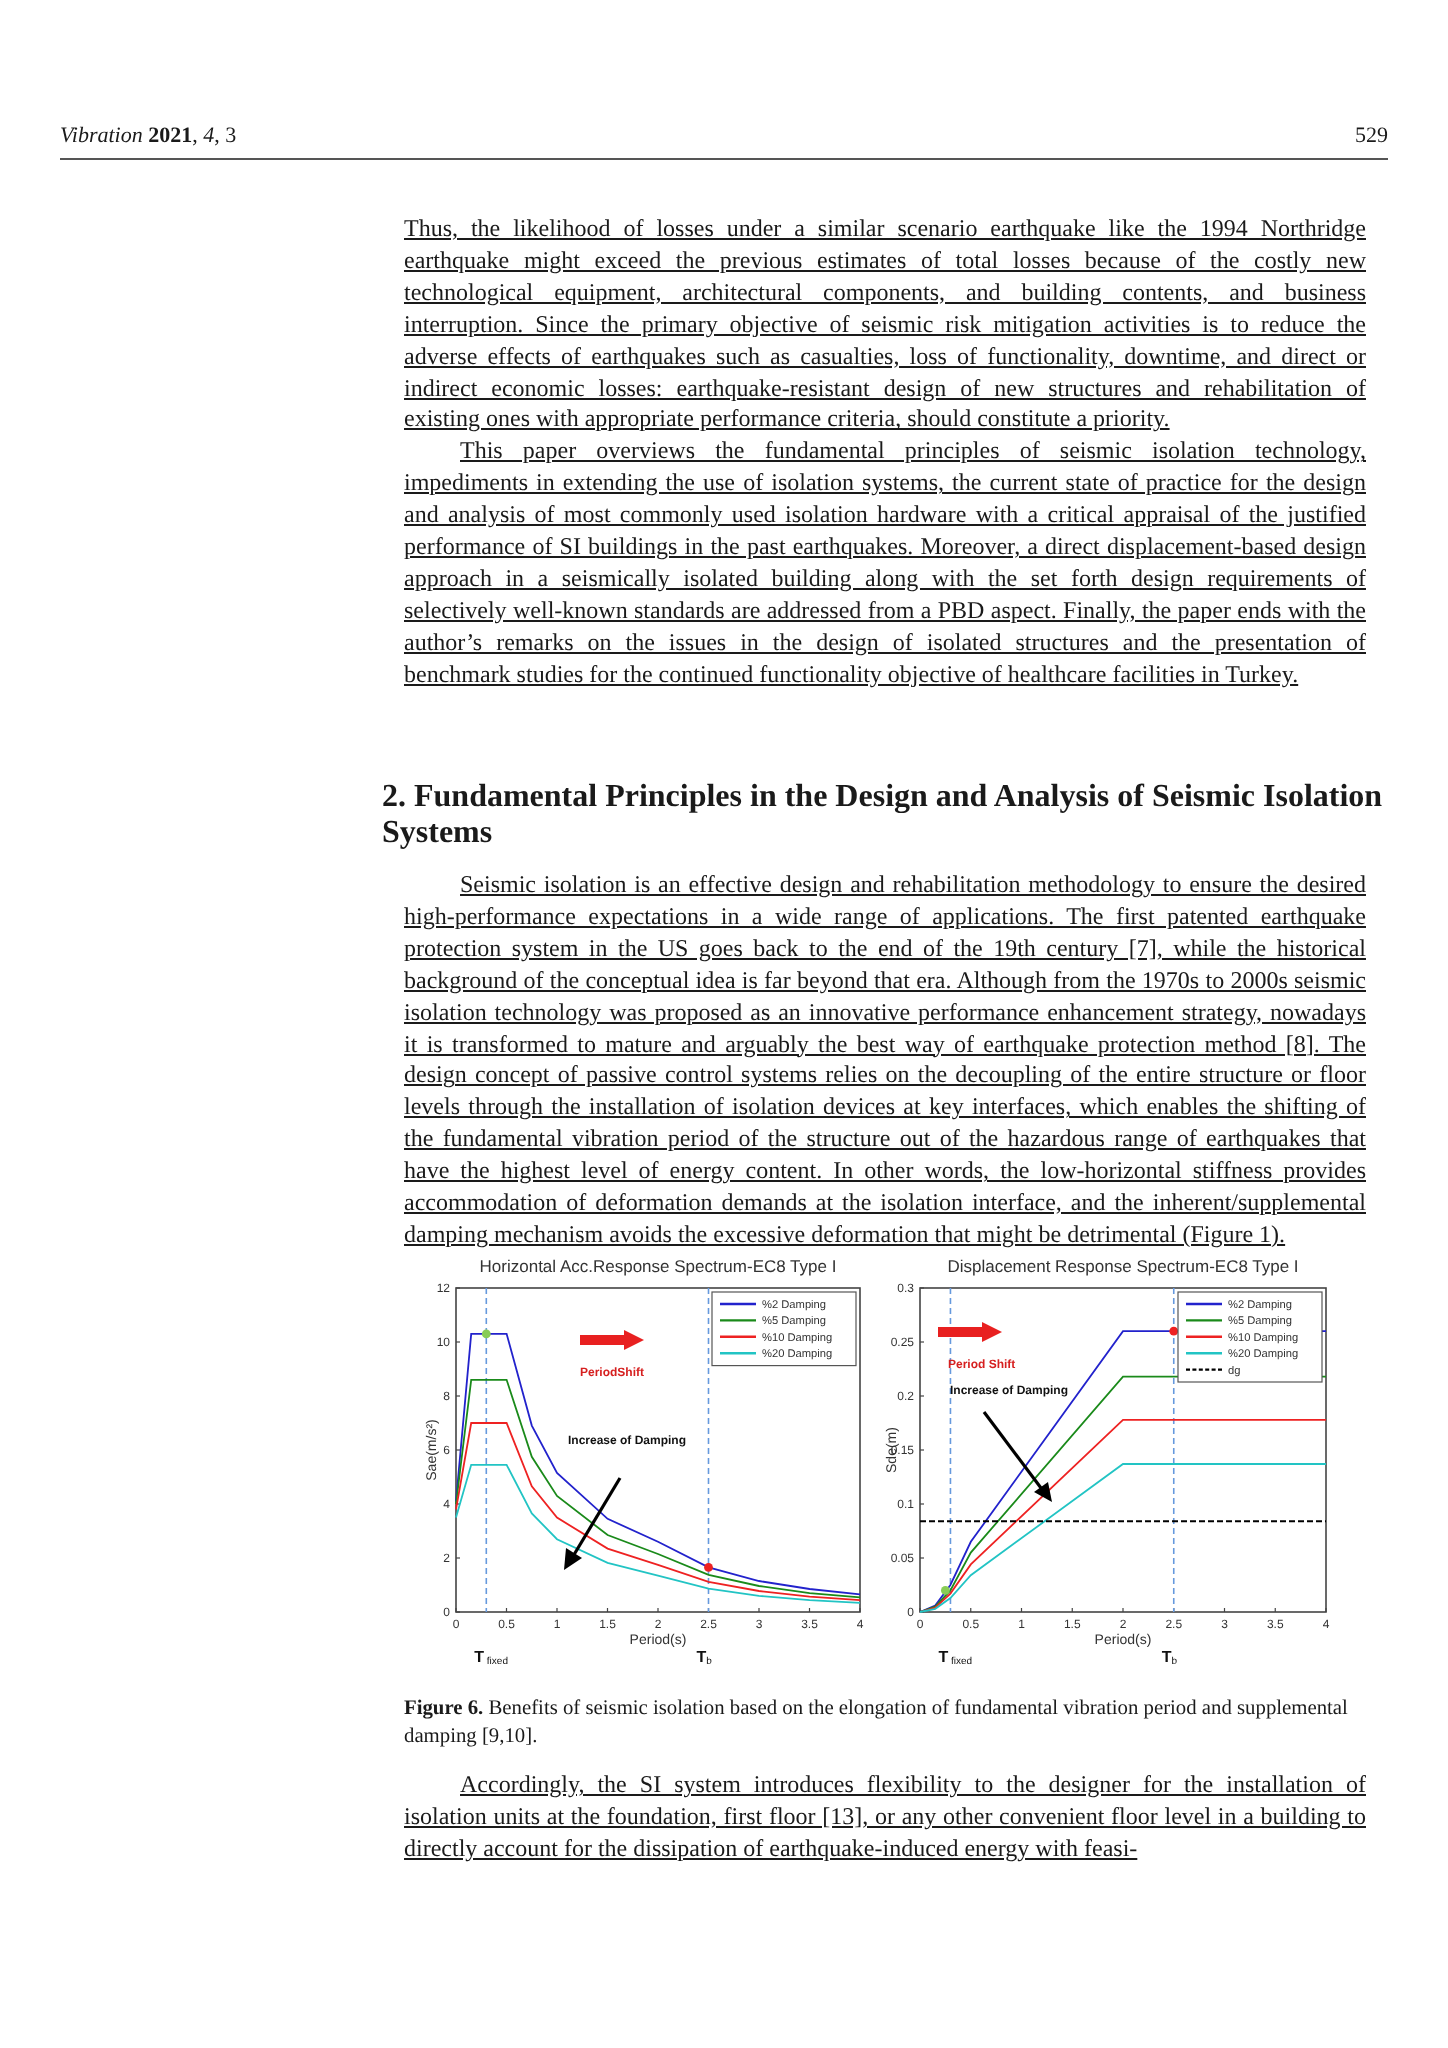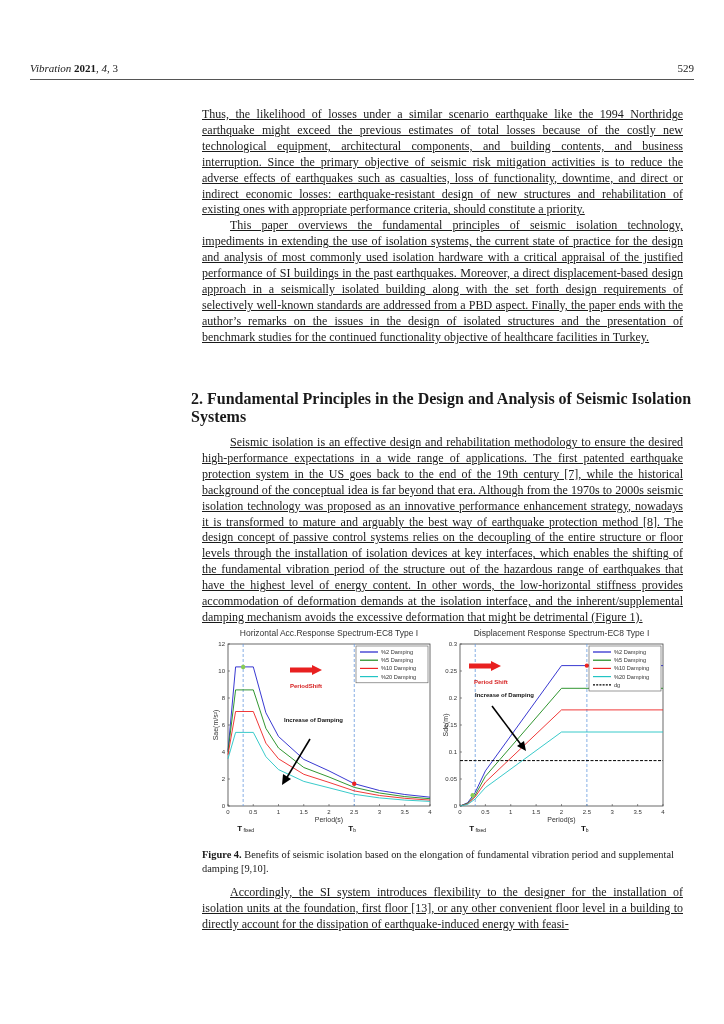--- a/index.html
+++ b/index.html
@@ -167,19 +167,19 @@
       <rect x="257" y="39.5" width="22" height="5" fill="#e82020"></rect>
       <polygon points="279,37 289,42 279,47" fill="#e82020"></polygon>
       <text x="262" y="60" class="annot" fill="#d62020">Period Shift</text>
       <text x="263" y="73" class="annot" fill="#111">Increase of Damping</text>
       <line x1="280" y1="82" x2="310" y2="122" stroke="#000" stroke-width="1.6"></line>
       <polygon points="314,127 305,122 312,117" fill="#000"></polygon>
     </svg>
 </div>
 
 <div class="caption">
-  <b>Figure 4.</b>
+  <b>Figure 6.</b>
   <span>Benefits of seismic isolation based on the elongation of fundamental vibration period and supplemental damping [9,10].</span>
 </div>
 
 <div class="body-text" style="top:885px;">
   <p class="indent">Accordingly, the SI system introduces flexibility to the designer for the installation of isolation units at the foundation, first floor [13], or any other convenient floor level in a building to directly account for the dissipation of earthquake-induced energy with feasi-</p>
 </div>
 
 </body></html>

